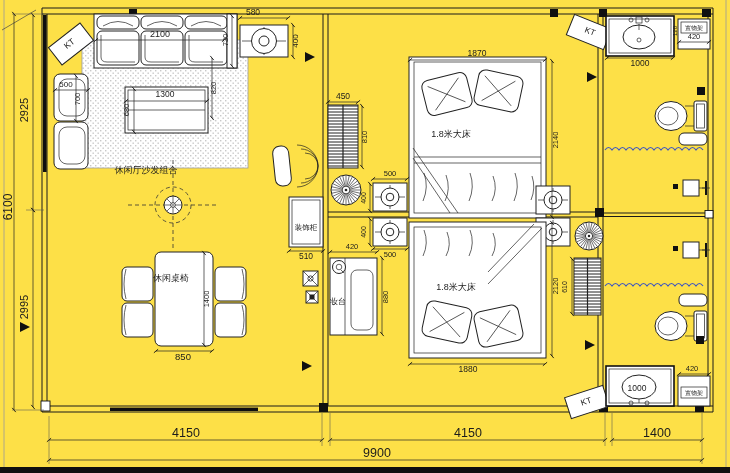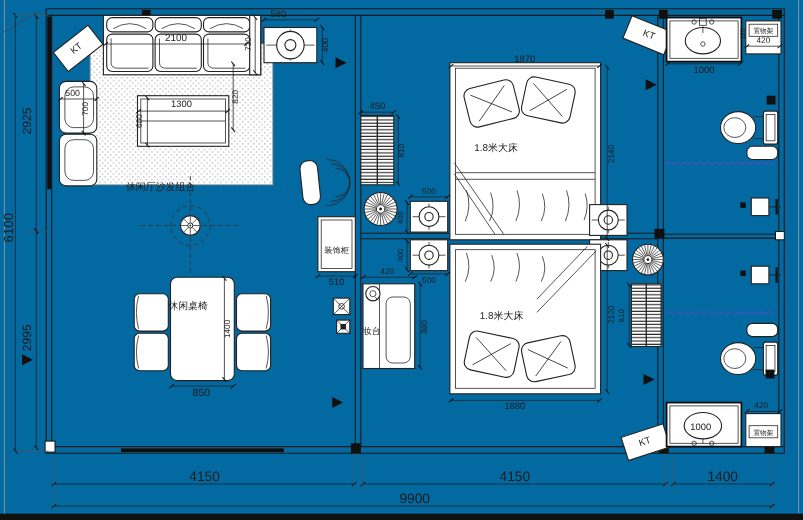--- a/index.html
+++ b/index.html
@@ -1,16 +1,16 @@
 <!DOCTYPE html>
 <html><head>
 <meta charset="utf-8">
 <style>
   html,body{margin:0;padding:0;background:#fff;}
-  #stage{position:relative;width:730px;height:473px;background:#0369a1;overflow:hidden;}
+  #stage{position:relative;width:730px;height:473px;background:#fde047;overflow:hidden;}
   svg{display:block;}
   text{font-family:"Liberation Sans","DejaVu Sans",sans-serif;fill:#1c1c1c;}
   .wall{stroke:#1a1a1a;stroke-width:1;fill:none;}
   .furn{stroke:#222;stroke-width:1;fill:#fff;}
   .furnL{stroke:#222;stroke-width:.7;fill:none;}
   .bold{stroke:#111;stroke-width:1.6;fill:#fff;}
   .dim{stroke:#222;stroke-width:.7;fill:none;marker-start:url(#tk);marker-end:url(#tk);}
   .ext{stroke:#555;stroke-width:.55;fill:none;}
   .col{fill:#101010;stroke:none;}
   .tri{fill:#101010;stroke:none;}

